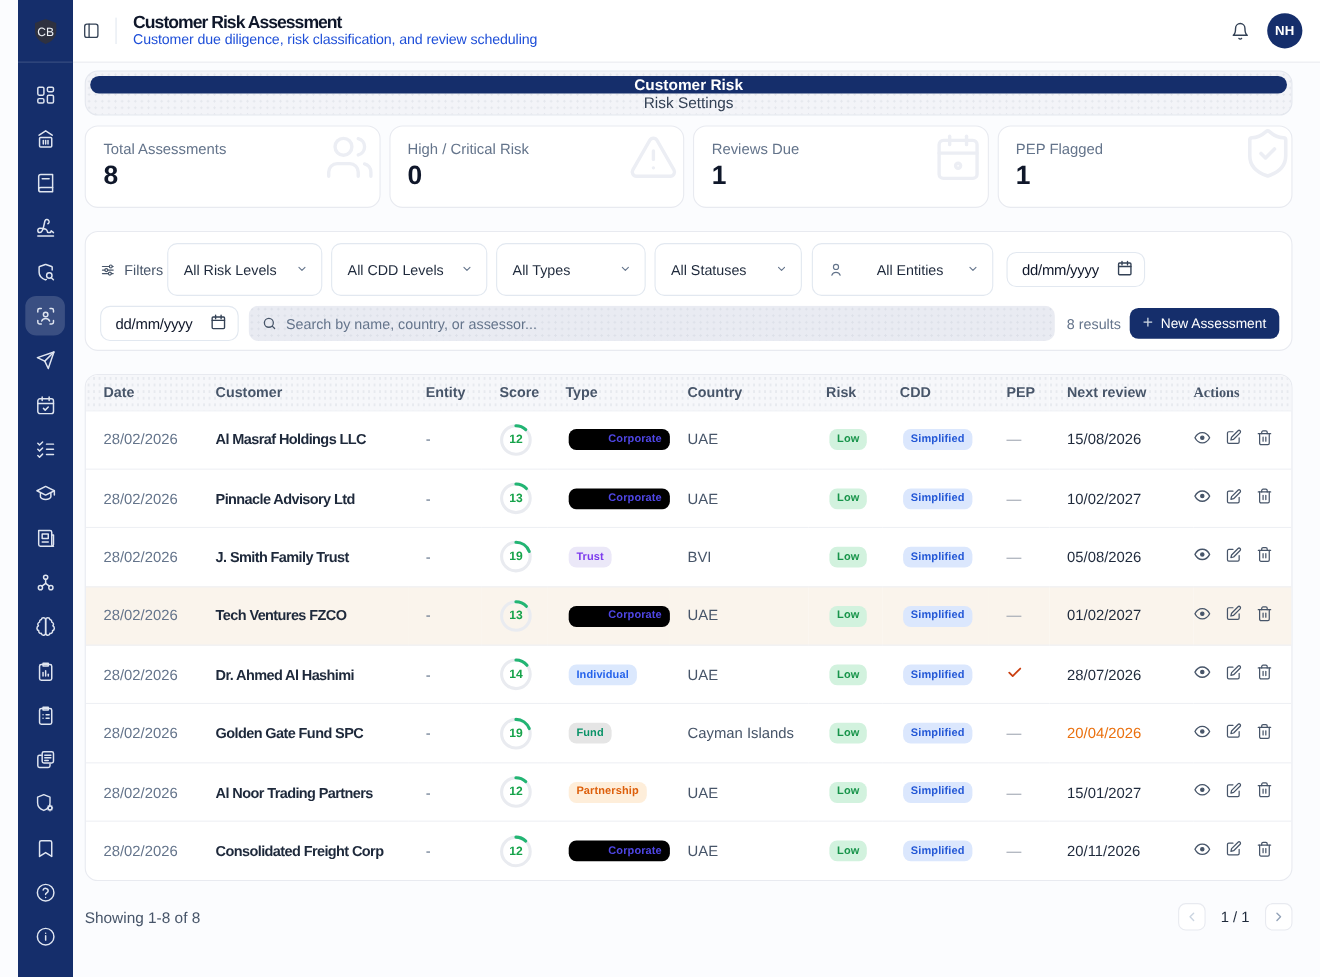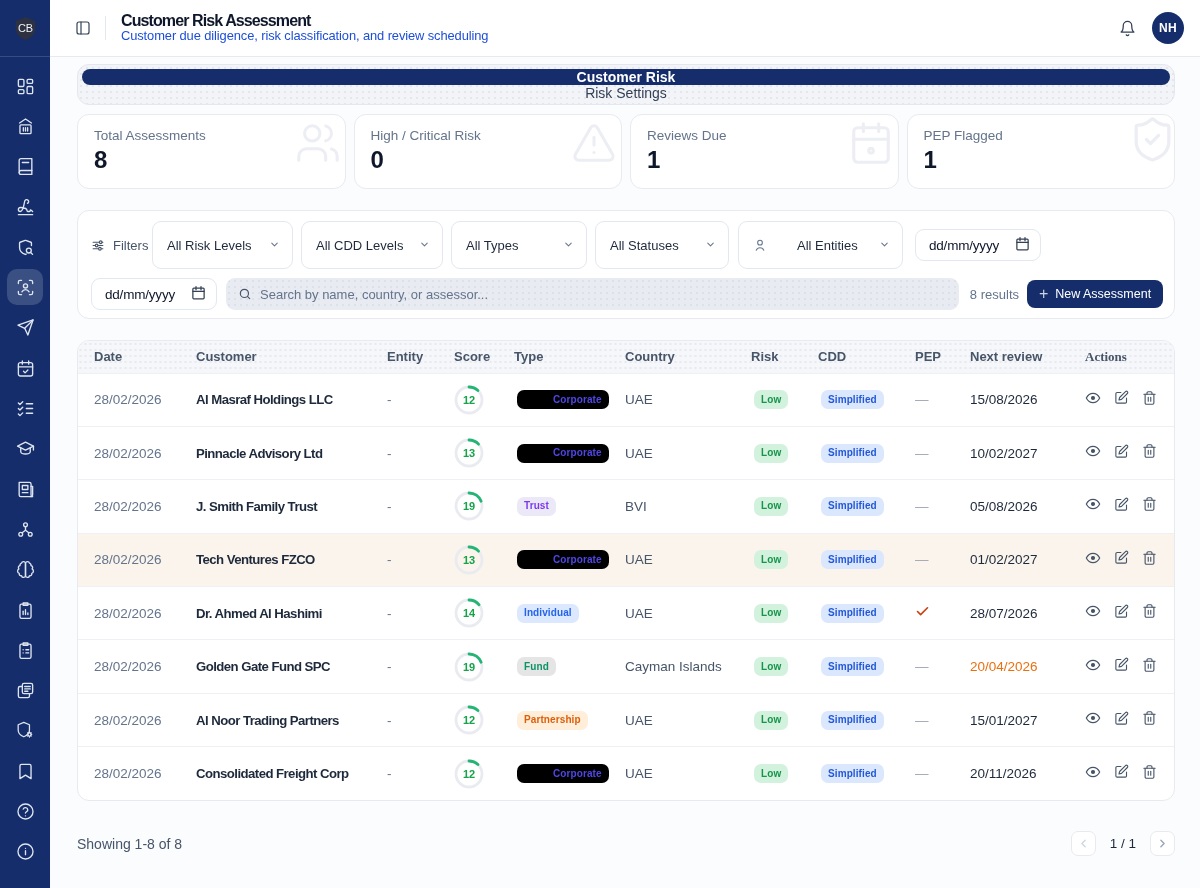--- a/index.html
+++ b/index.html
@@ -1,18 +1,18 @@
 <!DOCTYPE html>
 <html><head>
 <meta charset="utf-8">
 <style>
   * { margin:0; padding:0; box-sizing:border-box; }
   html,body { width:1200px; height:888px; overflow:hidden; }
   body { font-family:"Liberation Sans", sans-serif; background:#fbfcfe; color:#1e293b; }
-  .sidebar { position:fixed; left:0; top:0; width:50px; height:888px; background:#152e6b; z-index:10; }
+  .sidebar { position:fixed; left:16px; top:0; width:50px; height:888px; background:#152e6b; z-index:10; }
   .sb-logo { height:57px; display:flex; align-items:center; justify-content:center; border-bottom:1px solid rgba(255,255,255,0.14); }
   .sb-icons { display:flex; flex-direction:column; align-items:center; padding-top:9px; }
   .sb-item { width:40px; height:40.3px; display:flex; align-items:center; justify-content:center; color:#dfe5f0; position:relative; }
   .sb-item.active::before { content:""; position:absolute; width:36px; height:36px; left:2px; top:2px; background:rgba(255,255,255,0.16); border-radius:10px; }
   .sb-item svg { position:relative; }
   .main { margin-left:50px; }
   .topbar { height:57px; background:#fff; border-bottom:1px solid #e8eaf0; display:flex; align-items:center; padding:0 16px 0 25px; }
   .tb-toggle { width:16px; height:16px; color:#334155; }
   .tb-div { width:1px; height:24px; background:#e2e8f0; margin:0 15px 0 14px; }
   .tb-title { font-size:16px; font-weight:700; color:#0f172a; letter-spacing:-0.9px; line-height:16px; }
@@ -61,21 +61,21 @@
   .p-trust { background:#ebe8f8; color:#7c3aed; }
   .p-ind { background:#dbe8fd; color:#2563eb; }
   .p-fund { background:#e5e5e5; color:#0b9368;text-align:center; }
   .p-part { background:#feeeda; color:#dd5f0b; }
   .p-low { background:#d2f2de; color:#17944a; }
   .p-simp { background:#dbe7fd; color:#2458d6; }
   .dash { color:#9ca3af; }
   .ring { position:relative; width:30px; height:30px; }
   .ring .num { position:absolute; inset:0; display:flex; align-items:center; justify-content:center; font-size:11px; font-weight:700; color:#16a34a; }
   .acts { display:inline-flex; gap:13px; color:#475569; align-items:center; }
-  .foot { display:flex; align-items:center; margin-top:30px; }
+  .foot { display:flex; align-items:center; margin-top:20px; }
   .foot .showing { font-size:14px; color:#475569; }
   .pager { margin-left:auto; display:flex; align-items:center; gap:14px; }
   .pbtn { width:25px; height:25px; border:1px solid #e8eaf0; border-radius:7px; background:#fff; display:flex; align-items:center; justify-content:center; }
   .pnum { font-size:13.5px; color:#1e293b; }
 </style>
 </head>
 <body>
 <div class="sidebar">
   <div class="sb-logo">
     <svg width="25" height="25" viewBox="0 0 24 24">

